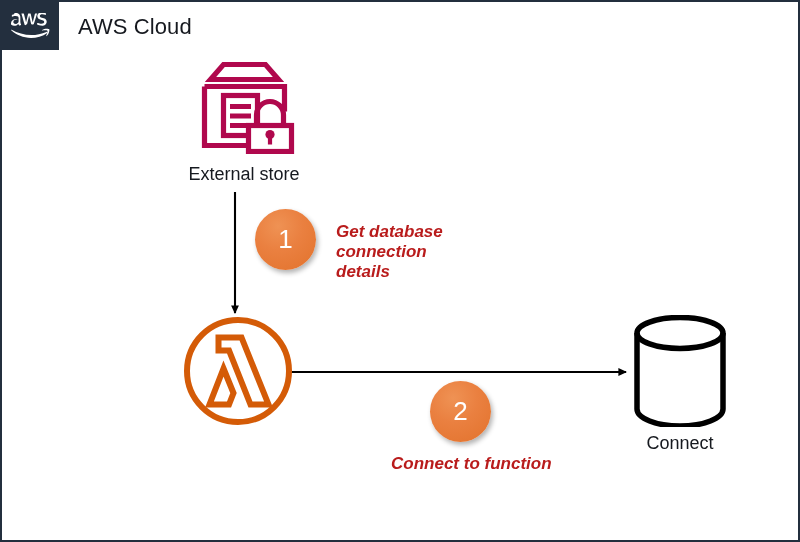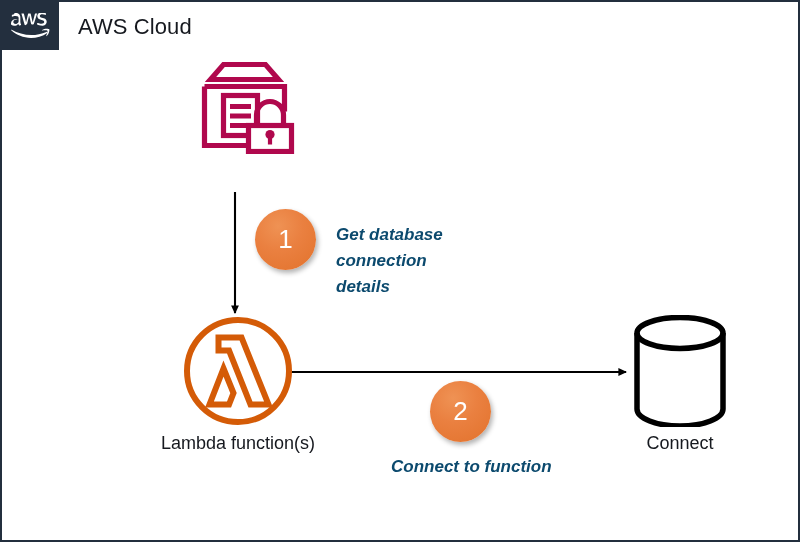--- a/index.html
+++ b/index.html
@@ -104,24 +104,24 @@
     line-height: 61px;
     text-align: center;
   }
   .step-badge-1 { left: 253px; top: 207px; }
   .step-badge-2 { left: 428px; top: 379px; }
 
   
   .step-caption {
     position: absolute;
     font-size: 17px;
-    line-height: 26px;
+    line-height: 20px;
     font-weight: bold;
     font-style: italic;
-    color: #0c4a6e;
+    color: #b91c1c;
   }
   .caption-1 {
     left: 334px;
     top: 220px;
     width: 140px;
   }
   .caption-2 {
     left: 389px;
     top: 452px;
     width: 230px;
@@ -182,29 +182,29 @@
       <g fill="none" stroke="#B0084D" stroke-width="5.2">
         <path d="M64.5 66.5 L64.5 56 a13.5 13.5 0 0 1 27 0 L91.5 66.5"></path>
         <rect x="56.5" y="66.5" width="43" height="26" fill="#ffffff"></rect>
       </g>
       <g fill="#B0084D">
         <circle cx="78" cy="75.5" r="4.6"></circle>
         <rect x="75.9" y="75.5" width="4.2" height="10"></rect>
       </g>
     </svg>
   </div>
+  <div class="node-label label-external-store">External store</div>
 
   <div class="icon-lambda">
     <svg viewBox="0 0 112 112" aria-hidden="true">
       <circle cx="56" cy="56" r="51" fill="none" stroke="#D45B07" stroke-width="6"></circle>
       <path d="M36.5 22.5 L59.5 22.5 L86.5 89.5 L68.5 89.5 L47.0 35.5 L36.5 35.5 Z
                M41.5 53.5 L51.5 78.0 L47.0 89.5 L27.5 89.5 Z" fill="none" stroke="#D45B07" stroke-width="6" stroke-linejoin="miter"></path>
     </svg>
   </div>
-  <div class="node-label label-lambda">Lambda function(s)</div>
 
   <div class="icon-database">
     <svg viewBox="0 0 96 112" aria-hidden="true">
       <g fill="none" stroke="#000000" stroke-width="5.5">
         <path d="M5 18 L5 94 a43 17 0 0 0 86 0 L91 18"></path>
         <ellipse cx="48" cy="18" rx="43" ry="15.5"></ellipse>
       </g>
     </svg>
   </div>
   <div class="node-label label-database">Connect</div>

